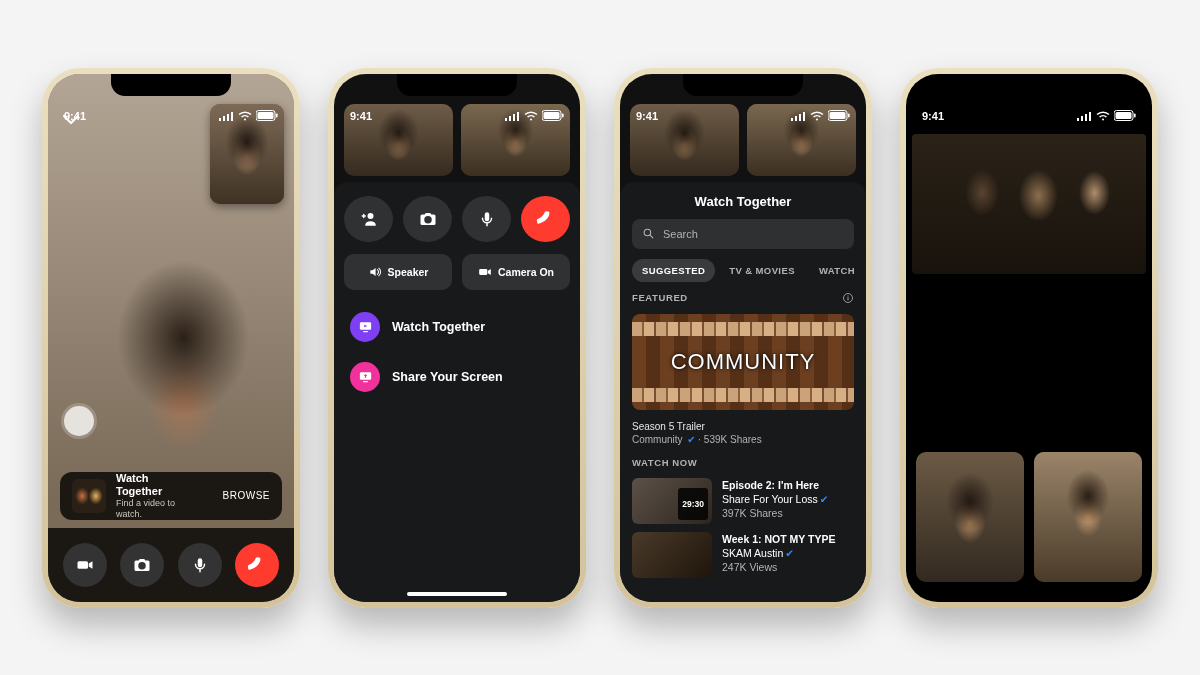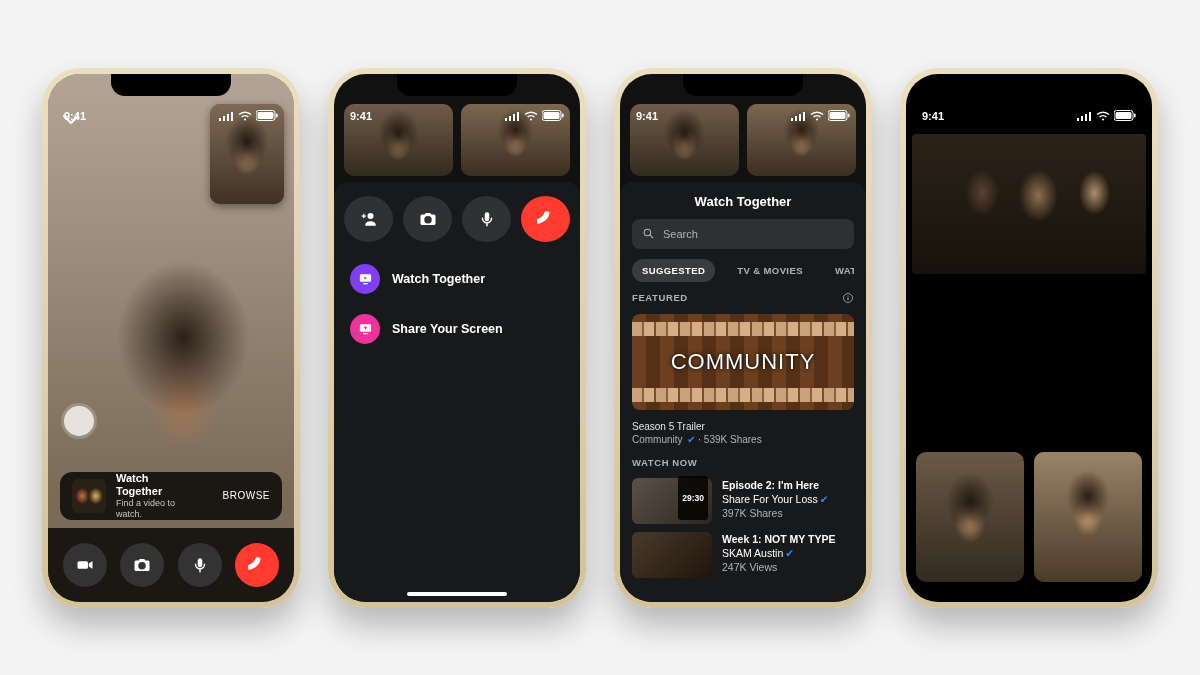--- a/index.html
+++ b/index.html
@@ -190,21 +190,21 @@
     padding:12px 12px 0;
     display:flex; flex-direction:column; gap:10px;
     overflow:hidden;
   }
   .p3 .title{ text-align:center; font-size:13px; font-weight:700; }
   .search{
     height:30px; border-radius:8px; background:#2f3031;
     display:flex; align-items:center; gap:8px; padding:0 10px;
     color:#b0b3b8; font-size:11px;
   }
-  .tabs{ display:flex; gap:12px; overflow:hidden; }
+  .tabs{ display:flex; gap:4px; overflow:hidden; }
   .tab{
     font-size:9.5px; font-weight:700; letter-spacing:.4px;
     padding:6px 10px; border-radius:14px; color:#b0b3b8;
     white-space:nowrap;
   }
   .tab.active{ background:#3a3b3c; color:#fff; }
   .sect{
     font-size:9.5px; font-weight:700; letter-spacing:.6px; color:#b0b3b8;
     display:flex; align-items:center; justify-content:space-between;
   }
@@ -235,21 +235,21 @@
   .wlist{ display:flex; flex-direction:column; gap:8px; }
   .witem{ display:flex; gap:10px; }
   .wthumb{
     width:80px; height:46px; border-radius:6px; position:relative;
     background:linear-gradient(135deg,#5c5148,#2d261f);
   }
   .wthumb.alt{ background:linear-gradient(135deg,#4a3a2a,#1f150b);}
   .dur{
     position:absolute; right:4px; bottom:4px;
     background:rgba(0,0,0,.8); border-radius:3px;
-    font-size:8.5px; padding:17px 4px; font-weight:700;
+    font-size:8.5px; padding:11px 4px; font-weight:700;
   }
   .winfo{ font-size:10.5px; line-height:1.35; }
   .winfo .t{ font-weight:700; }
   .winfo .s{ color:#b0b3b8; }
   .ic{ width:18px; height:18px; }
 
   
   .p4 .screen{ background:#000; }
   .p4 .vid{
     position:absolute; top:60px; left:6px; right:6px; height:140px;
@@ -423,20 +423,35 @@
               <path d="M12 15a3 3 0 003-3V6a3 3 0 10-6 0v6a3 3 0 003 3z"></path>
               <path d="M6 11a6 6 0 0012 0M12 18v3" stroke="#fff" stroke-width="2" fill="none" stroke-linecap="round"></path>
             </svg>
         </div>
         <div class="cbtn red">
           <svg width="22" height="22" viewBox="0 0 24 24" fill="#fff">
               <path d="M21.4 14.1c.5.5.6 1.3.2 1.9l-1.3 1.8c-.4.6-1.2.8-1.9.5-3.9-1.7-6.9-1.7-10.8 0-.7.3-1.5.1-1.9-.5l-1.3-1.8c-.4-.6-.3-1.4.2-1.9C8.1 10.4 15.9 10.4 21.4 14.1z" transform="rotate(135 12 12)"></path>
             </svg>
         </div>
       </div>
+      <div class="row2">
+        <div class="pill">
+          <svg width="14" height="14" viewBox="0 0 24 24" fill="#fff">
+              <path d="M4 9v6h4l5 4V5L8 9H4z"></path>
+              <path d="M16 8a5 5 0 010 8M18.5 5.5a8.5 8.5 0 010 13" stroke="#fff" stroke-width="1.8" fill="none" stroke-linecap="round"></path>
+            </svg>
+          <span>Speaker</span>
+        </div>
+        <div class="pill">
+          <svg width="14" height="14" viewBox="0 0 24 24" fill="#fff">
+              <path d="M4 7h10a2 2 0 012 2v6a2 2 0 01-2 2H4a2 2 0 01-2-2V9a2 2 0 012-2zM17 10l5-3v10l-5-3v-4z"></path>
+            </svg>
+          <span>Camera On</span>
+        </div>
+      </div>
 
       <div>
         <div class="list-item">
           <div class="li-icon purple">
             <svg width="15" height="15" viewBox="0 0 24 24" fill="#fff">
                 <rect x="3" y="5" width="18" height="12" rx="2"></rect>
                 <rect x="8" y="19" width="8" height="2" rx="1"></rect>
                 <path d="M10 9l5 2-5 2z" fill="#7f3ff3"></path>
               </svg>
           </div>

